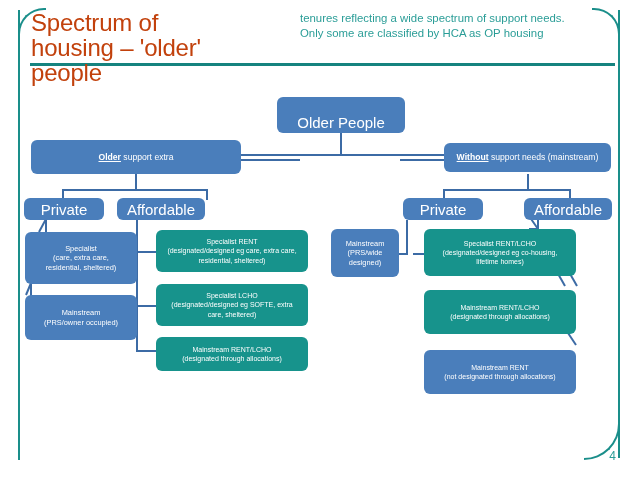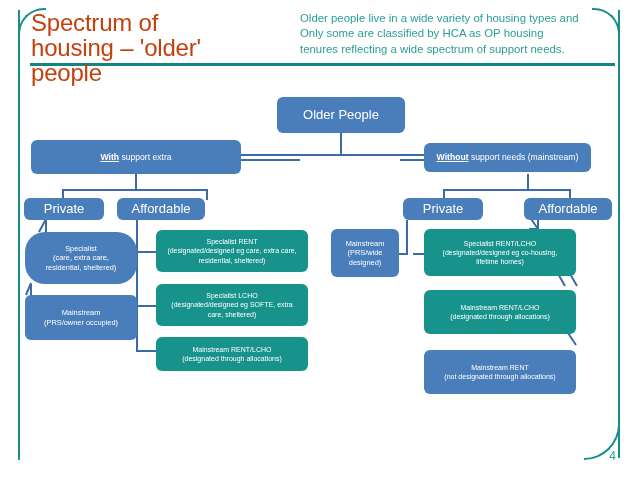--- a/index.html
+++ b/index.html
@@ -132,21 +132,21 @@
     flex-direction: column;
     align-items: center;
     justify-content: center;
     border-radius: 6px;
     padding: 2px 4px;
   }
   .node span { display: block; width: 100%; }
   .blue  { background: #4a7ebb; }
   .teal  { background: #17938c; }
 
-  .n-big   { font-size: 13px; line-height: 16px; }
+  .n-big   { font-size: 15px; line-height: 16px; justify-content: flex-end; }
   .n-mid   { font-size: 8.6px; line-height: 11px; }
   .n-small { font-size: 7.4px; line-height: 9.6px; }
   .n-tiny  { font-size: 7.0px; line-height: 9.2px; }
 
   .u { text-decoration: underline; }
 
   
   .line {
     position: absolute;
     background: #3c6ba5;
@@ -174,23 +174,22 @@
   <div class="frame-br"></div>
   <div class="title-rule"></div>
 
   <div class="slide-title">
     <span>Spectrum of housing</span>
     <span>– 'older' people</span>
   </div>
 
 
   <div class="header-note">
-    <span>Older people live in a wide variety of housing types and</span>
+    <span>tenures reflecting a wide spectrum of support needs.</span>
     <span>Only some are classified by HCA as OP housing</span>
-    <span>tenures reflecting a wide spectrum of support needs.</span>
   </div>
 
   <div class="line vline" style="left:340px; top:132px; height:22px;"></div>
 
   <div class="line hline" style="left:135px; top:154px; width:370px;"></div>
 
   <div class="line hline" style="left:240px; top:159px; width:60px;"></div>
 
   <div class="line hline" style="left:400px; top:159px; width:45px;"></div>
 
@@ -227,35 +226,35 @@
     <path d="M565,286 L557,272" stroke="#3c6ba5" stroke-width="2" fill="none"></path>
     <path d="M577,286 L569,272" stroke="#3c6ba5" stroke-width="2" fill="none"></path>
     <path d="M576,345 L568,333" stroke="#3c6ba5" stroke-width="2" fill="none"></path>
   </svg>
 
   <div class="node blue n-big" style="left:277px; top:97px; width:128px; height:36px;">
     <span>Older People</span>
   </div>
 
   <div class="node blue n-mid" style="left:31px; top:140px; width:210px; height:34px;">
-    <span><b class="u">With</b><i style="font-style:normal"> support extra</i></span>
-  </div>
-
-  <div class="node blue n-mid" style="left:424px; top:143px; width:167px; height:29px;">
+    <span><b class="u">Older</b><i style="font-style:normal"> support extra</i></span>
+  </div>
+
+  <div class="node blue n-mid" style="left:444px; top:143px; width:167px; height:29px;">
     <span><b class="u">Without</b><i style="font-style:normal"> support needs (mainstream)</i></span>
   </div>
 
   <div class="node blue n-big" style="left:24px; top:198px; width:80px; height:22px;">
     <span>Private</span>
   </div>
   <div class="node blue n-big" style="left:117px; top:198px; width:88px; height:22px;">
     <span>Affordable</span>
   </div>
 
-  <div class="node blue n-small" style="left:25px; top:232px; width:112px; height:52px;border-radius:20px;">
+  <div class="node blue n-small" style="left:25px; top:232px; width:112px; height:52px;">
     <span>Specialist</span>
     <span>(care, extra care,</span>
     <span>residential, sheltered)</span>
   </div>
   <div class="node blue n-small" style="left:25px; top:295px; width:112px; height:45px;">
     <span>Mainstream</span>
     <span>(PRS/owner occupied)</span>
   </div>
 
   <div class="node teal n-tiny" style="left:156px; top:230px; width:152px; height:42px;">

